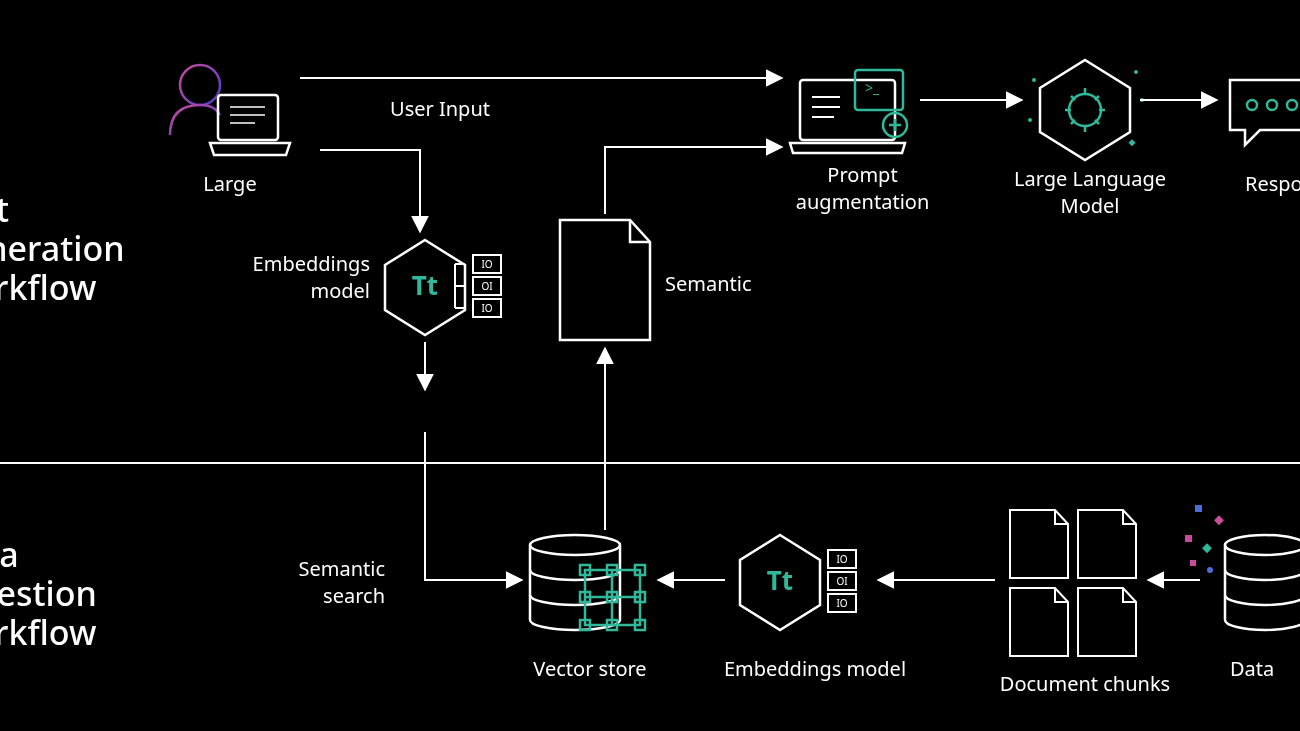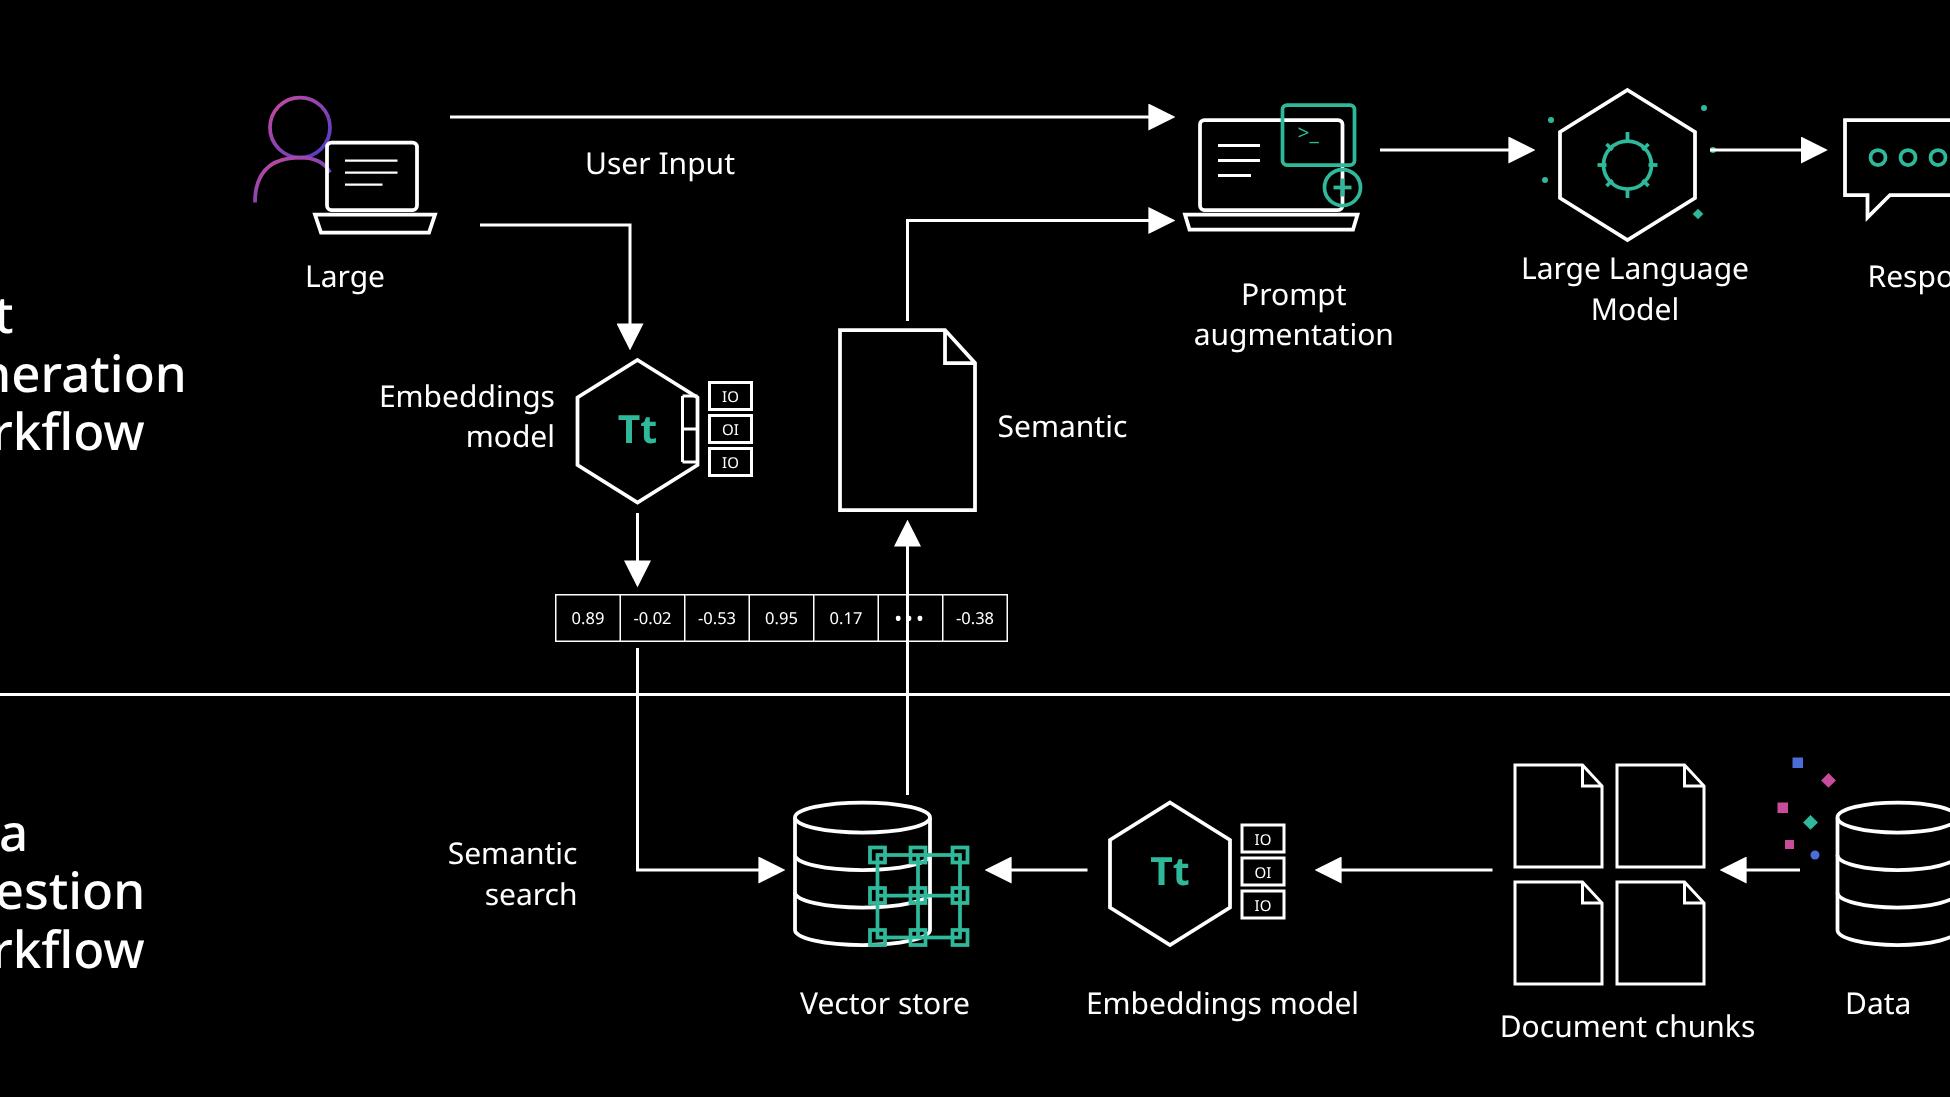--- a/index.html
+++ b/index.html
@@ -231,35 +231,26 @@
       <line x1="995" y1="580" x2="880" y2="580"></line>
       <line x1="725" y1="580" x2="660" y2="580"></line>
     </g>
   </svg>
 
   <div class="label" style="left:190px;top:170px;width:80px">Large</div>
   <div class="label" style="left:370px;top:95px;width:140px">User Input</div>
   <div class="label" style="left:210px;top:250px;width:160px;text-align:right">Embeddings
 model</div>
   <div class="label" style="left:665px;top:270px;width:120px;text-align:left">Semantic</div>
-  <div class="label" style="left:770px;top:182px;width:185px">Prompt
+  <div class="label" style="left:770px;top:161px;width:185px">Prompt
 augmentation</div>
   <div class="label" style="left:990px;top:165px;width:200px">Large Language
 Model</div>
   <div class="label" style="left:1245px;top:170px;width:100px;text-align:left">Response</div>
   <div class="label" style="left:255px;top:555px;width:130px;text-align:right">Semantic
 search</div>
   <div class="label" style="left:510px;top:655px;width:160px">Vector store</div>
   <div class="label" style="left:705px;top:655px;width:220px">Embeddings model</div>
   <div class="label" style="left:975px;top:670px;width:220px">Document chunks</div>
   <div class="label" style="left:1230px;top:655px;width:90px;text-align:left">Data</div>
 
-  <div class="emb-box" style="left:370px;top:396px">
-    <div class="emb-cell">0.89</div>
-    <div class="emb-cell">-0.02</div>
-    <div class="emb-cell">-0.53</div>
-    <div class="emb-cell">0.95</div>
-    <div class="emb-cell">0.17</div>
-    <div class="emb-cell dots">•••</div>
-    <div class="emb-cell">-0.38</div>
-  </div>
 
 </div>
 
 </body></html>

